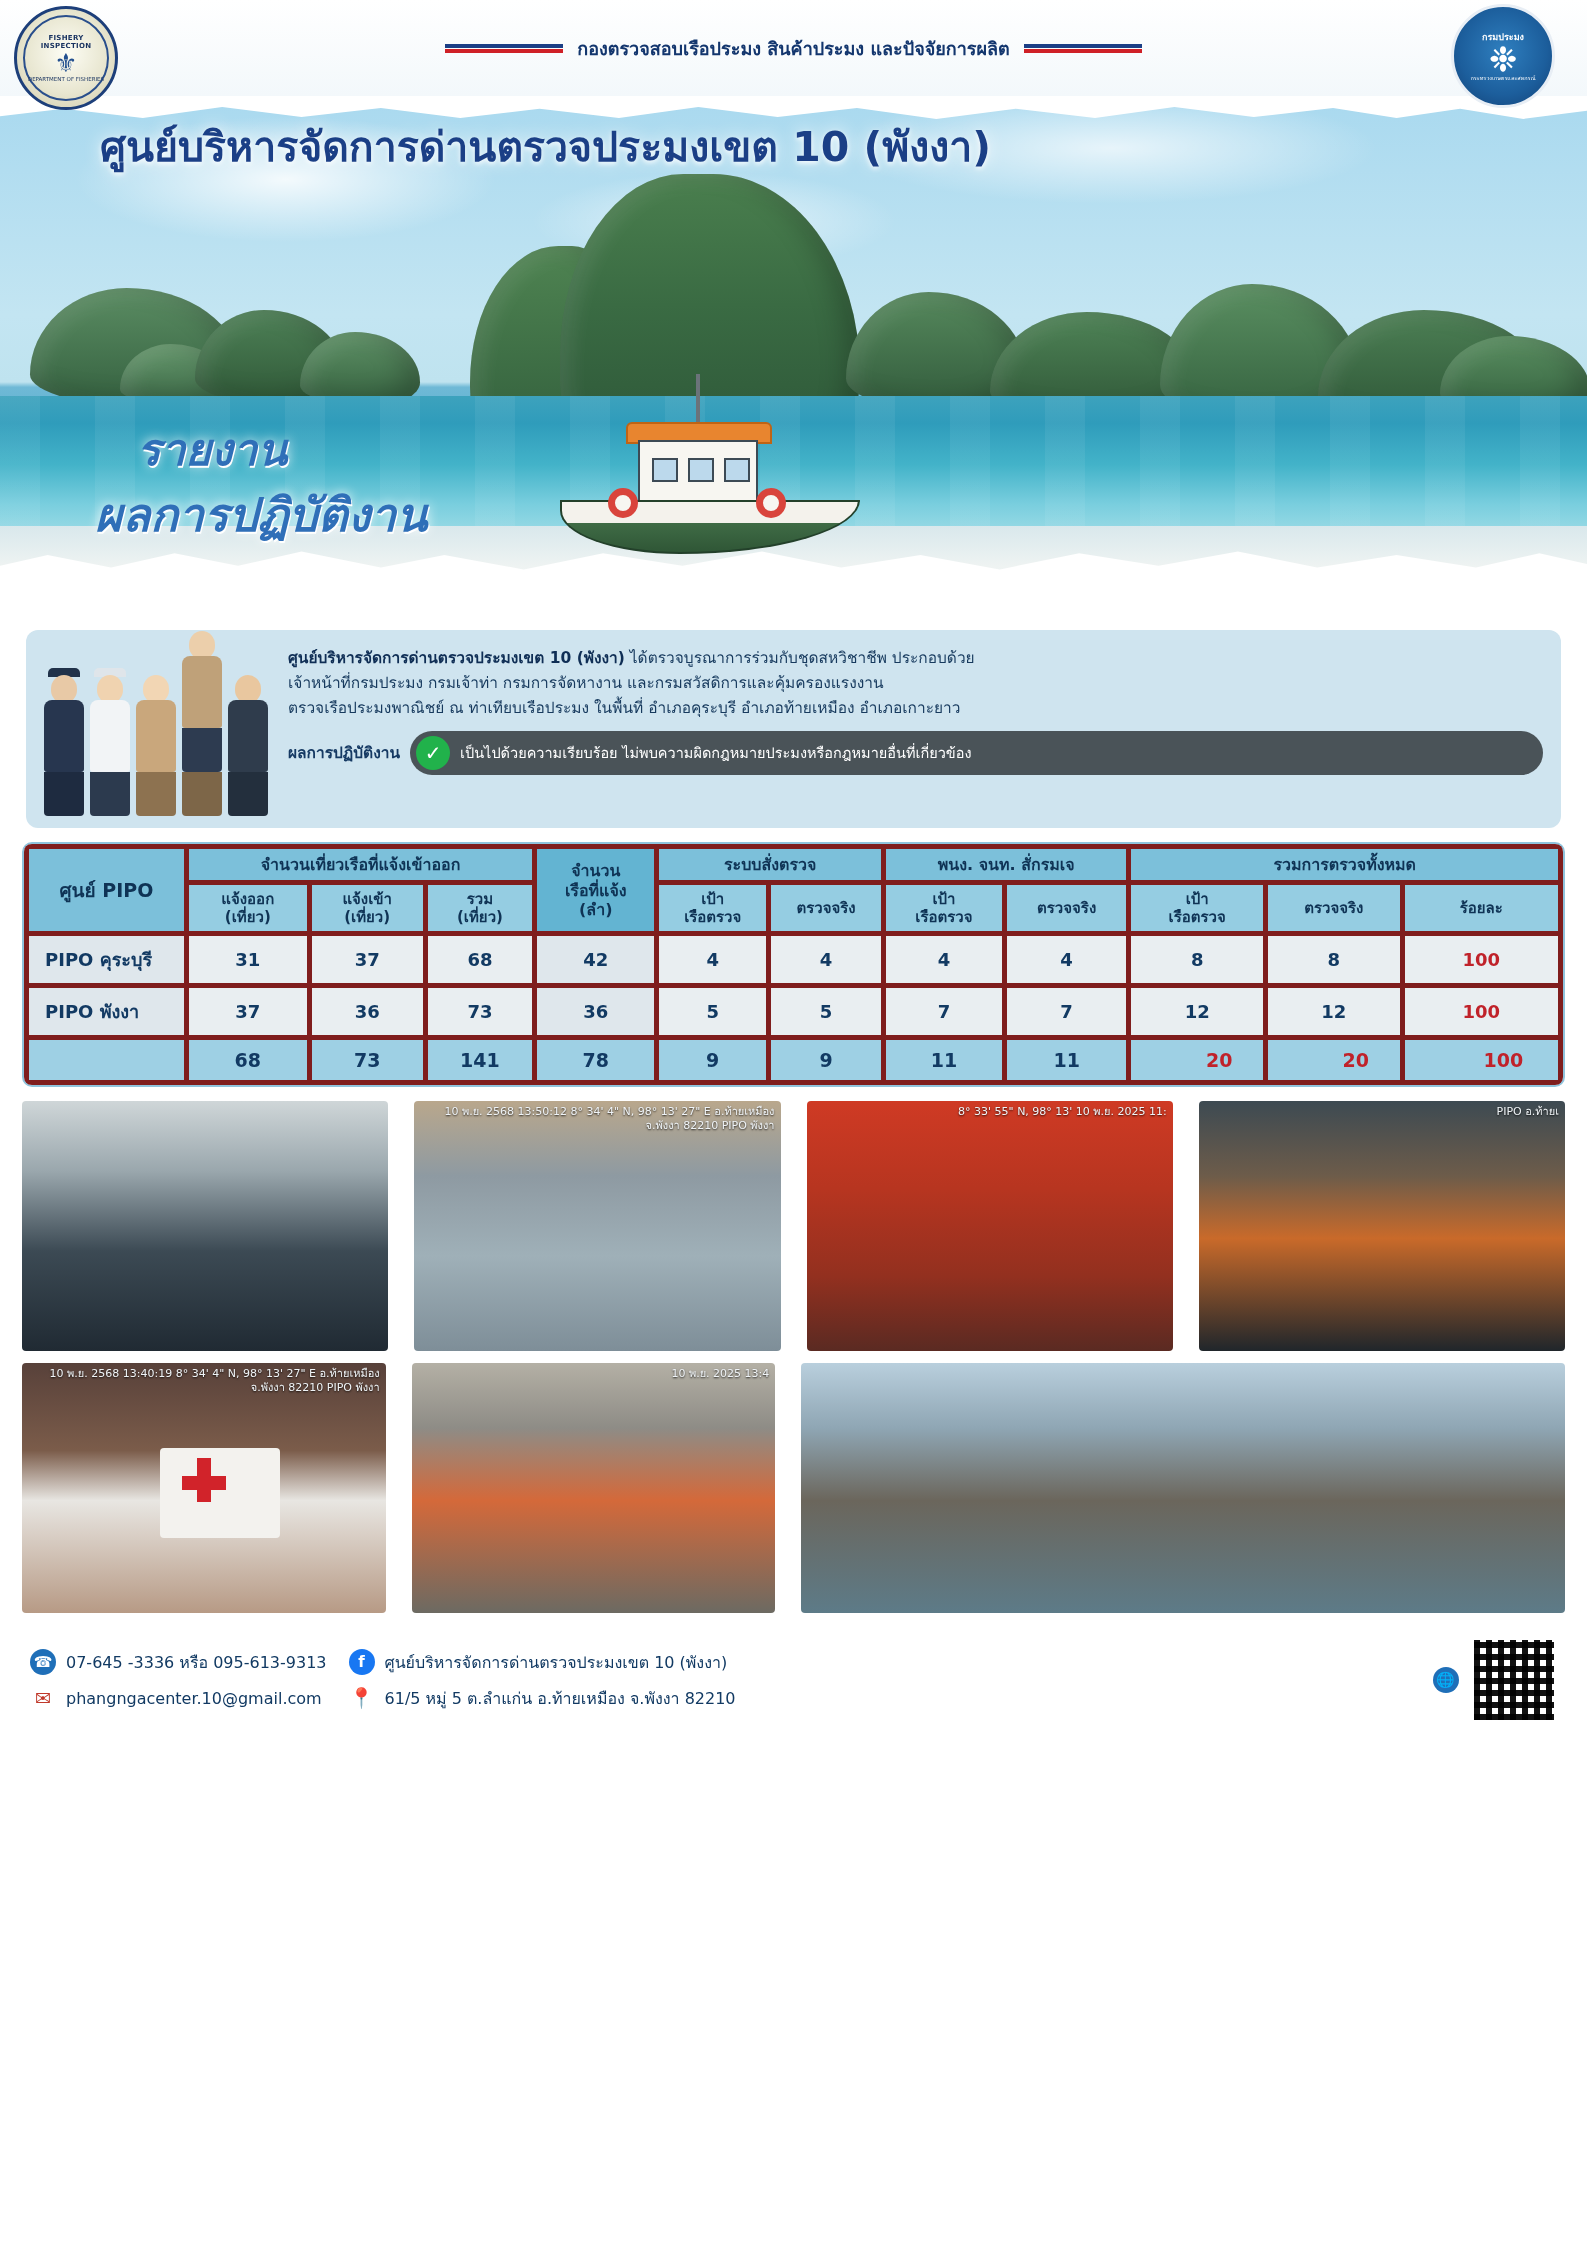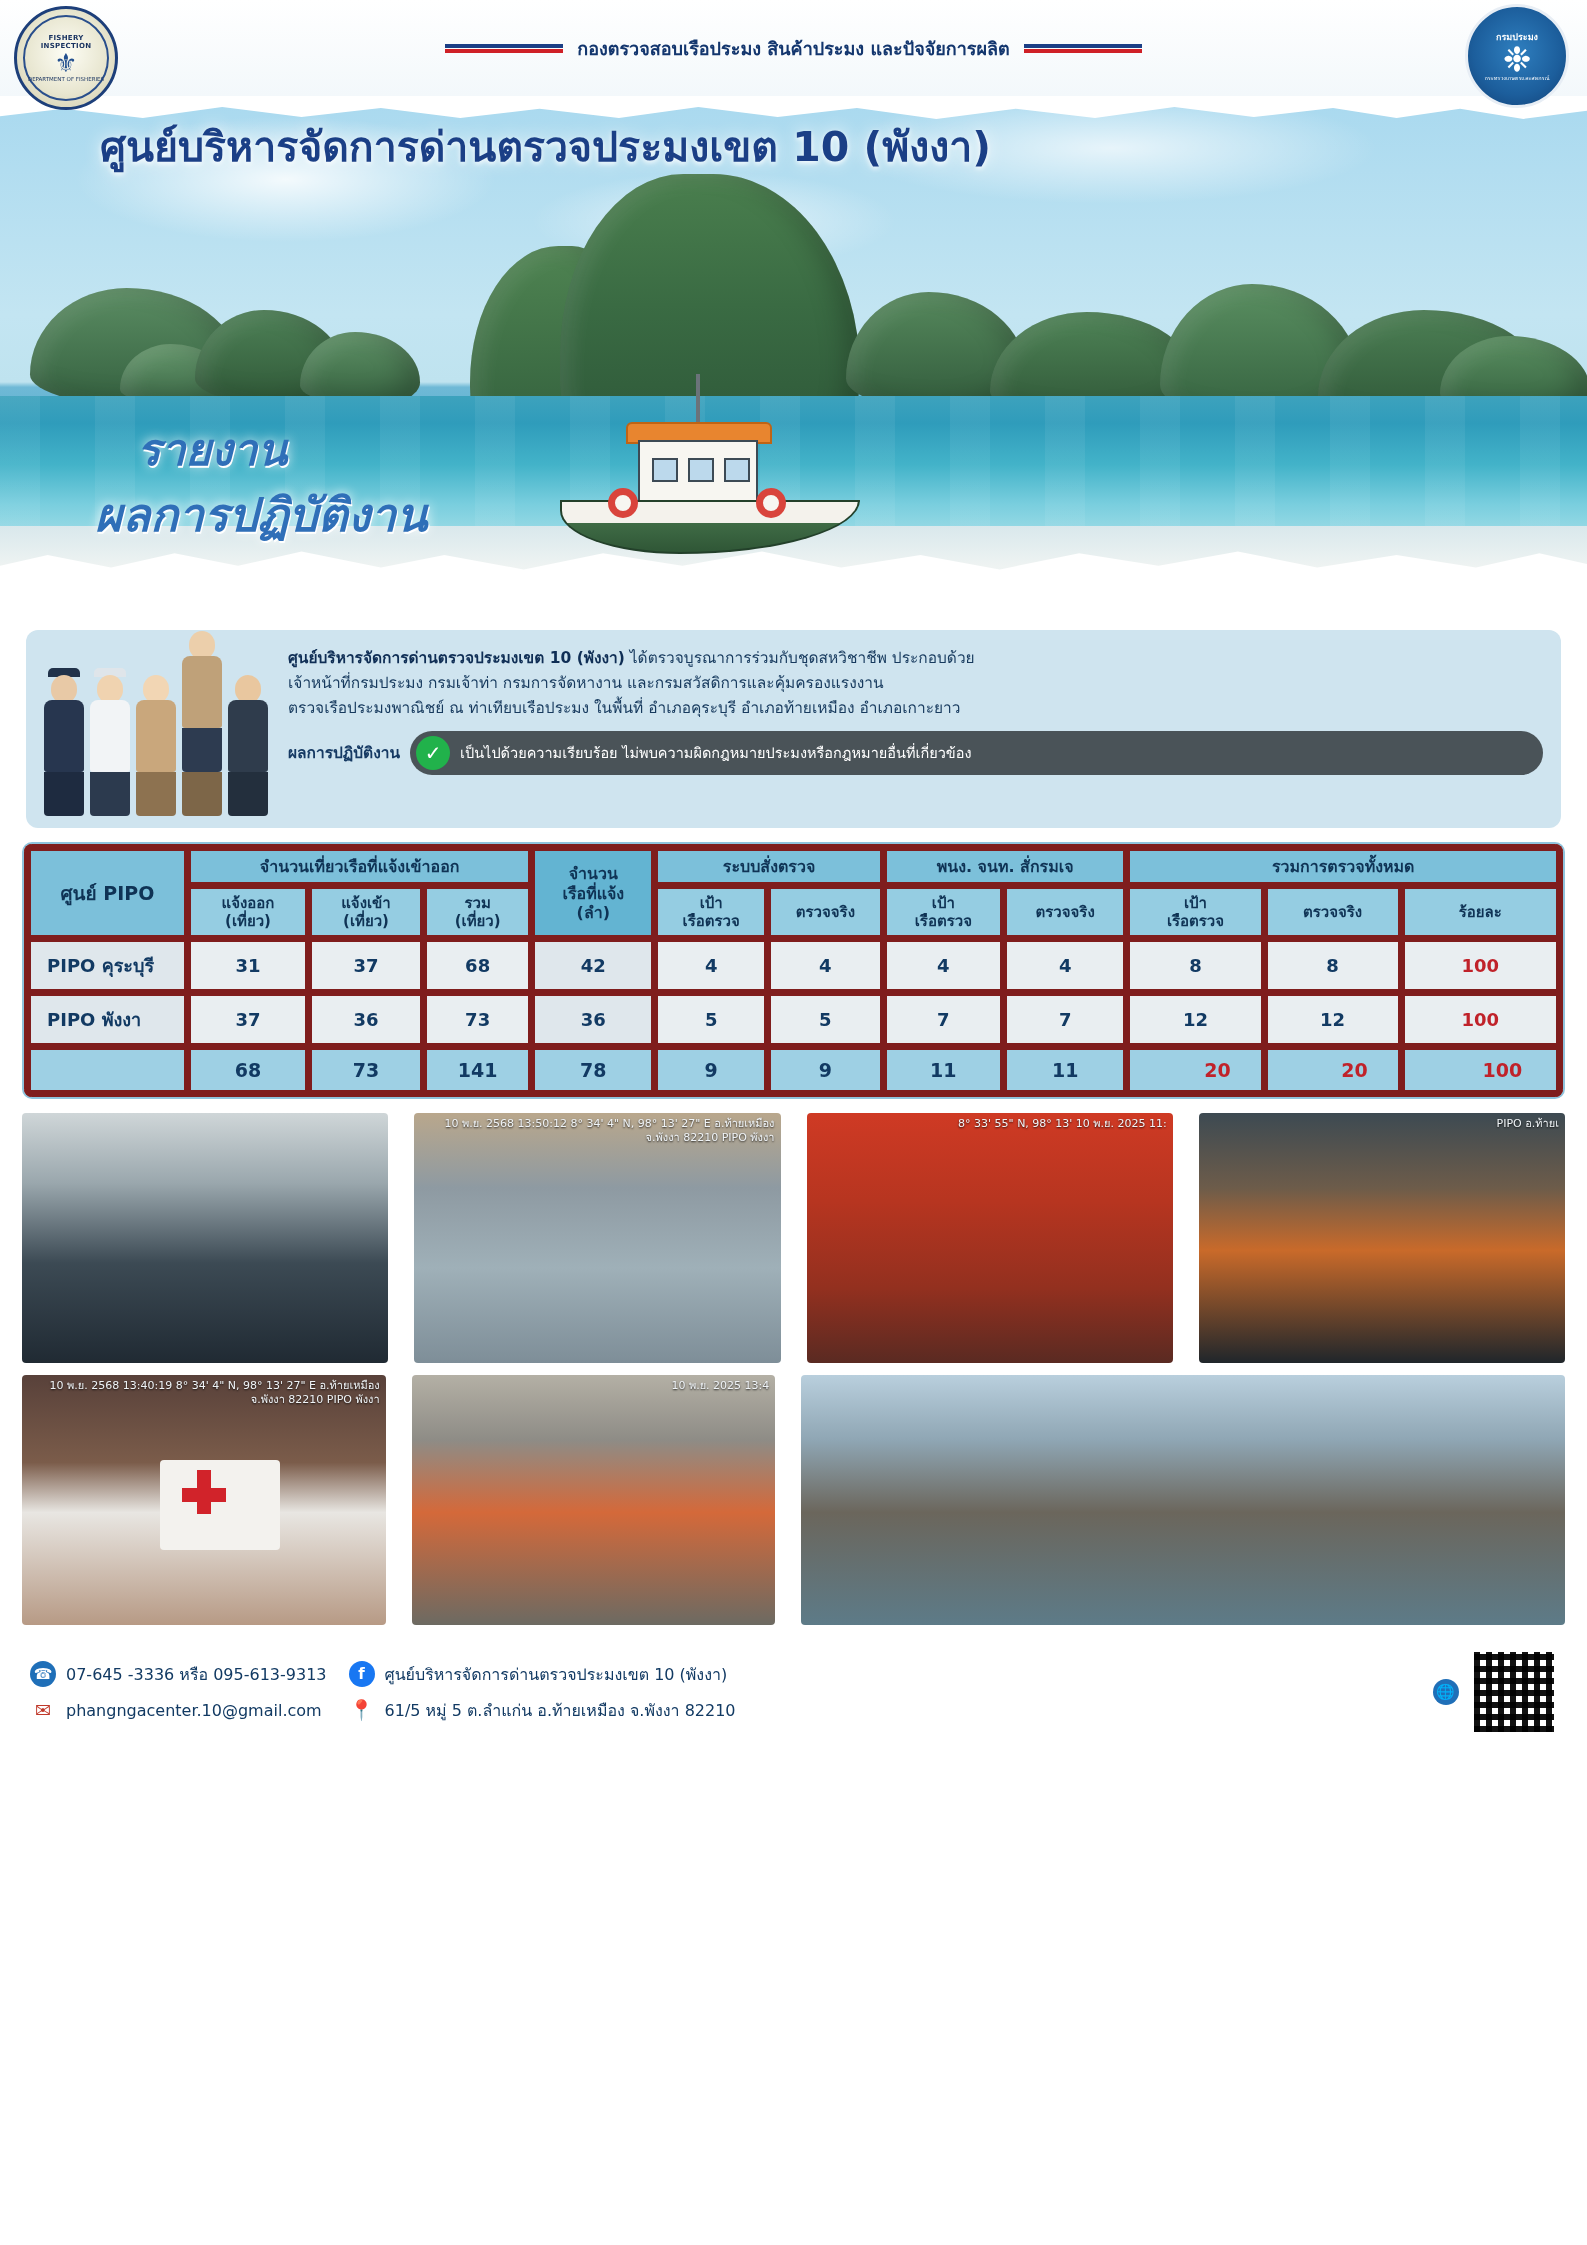--- a/index.html
+++ b/index.html
@@ -38,21 +38,21 @@
     border: 2px solid #2a4f8c;
     display: flex; flex-direction: column; align-items: center; justify-content: center;
     text-align: center;
   }
   .logo-left .t1 { font-size: 7px; color: #17315f; font-weight: bold; letter-spacing: .3px;}
   .logo-left .wing { font-size: 26px; color: #23508f; line-height: 1; }
   .logo-left .t2 { font-size: 5.5px; color: #17315f; }
 
   .logo-right {
     position: absolute;
-    right: 18px; top: 4px;
+    right: 32px; top: 4px;
     width: 104px; height: 104px;
     border-radius: 50%;
     background: radial-gradient(circle at 50% 45%, #2f7fbf 0%, #1c5e9c 60%, #123f74 100%);
     border: 3px solid #e8eef5;
     display: flex; flex-direction: column; align-items: center; justify-content: center;
     color: #fff;
   }
   .logo-right .r1 { font-size: 9px; font-weight: bold; }
   .logo-right .r2 { font-size: 34px; line-height: .9; }
   .logo-right .r3 { font-size: 5.5px; }
@@ -218,21 +218,21 @@
 
   
   .table-wrap {
     margin: 14px 22px 0 22px;
     border: 2px solid #8fc3dc;
     border-radius: 10px;
     overflow: hidden;
     background: #eef4f7;
   }
   table { width: 100%; border-collapse: collapse; font-size: 16px; }
-  th, td { border: 7px solid #7f1d1d; text-align: center; color: #123a63; }
+  th, td { border: 5px solid #7f1d1d; text-align: center; color: #123a63; }
   thead th {
     background: #7cc0da; color: #0f3355; font-weight: bold; padding: 6px 4px; font-size: 16px; line-height: 1.2;
   }
   thead th.sub { background: #95cde2; font-size: 15px; padding: 5px 3px; }
   thead th.pipo-col { background: #7cc0da; width: 160px; font-size: 19px; }
   thead th.count-col { background: #63b4d2; }
   tbody td { background: #e9eef1; padding: 9px 4px; font-weight: bold; font-size: 18px; }
   tbody td.name { background: #dfe7ec; text-align: left; padding-left: 16px; font-size: 18px; }
   tbody td.count { background: #dfe7ec; }
   tbody td.pct { color: #c0222a; }

